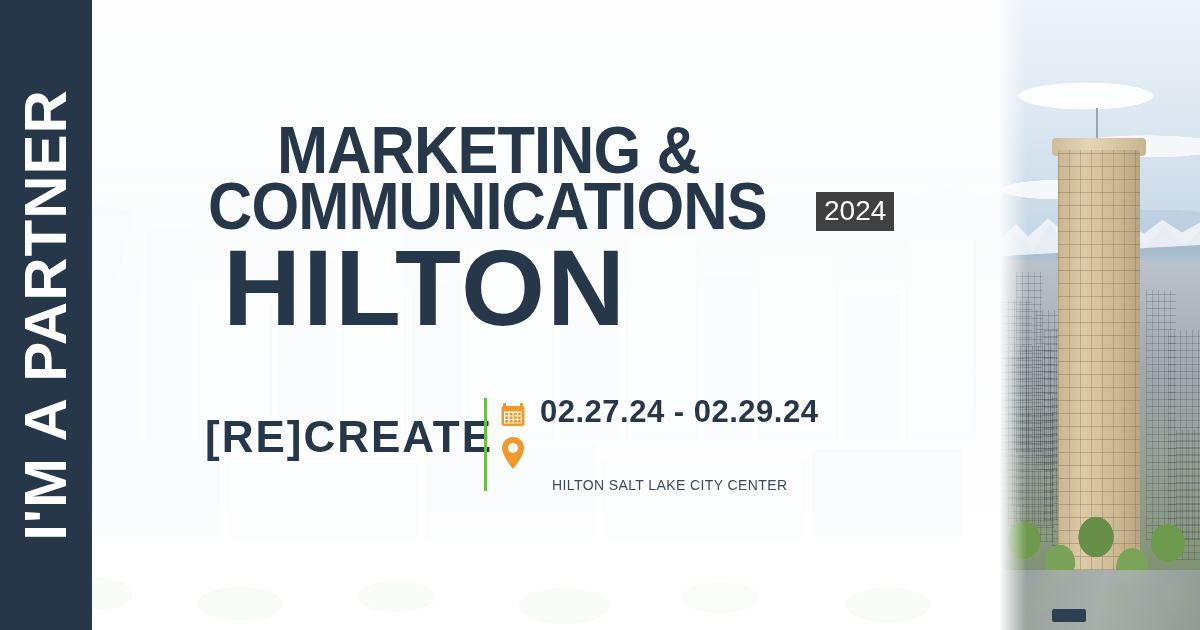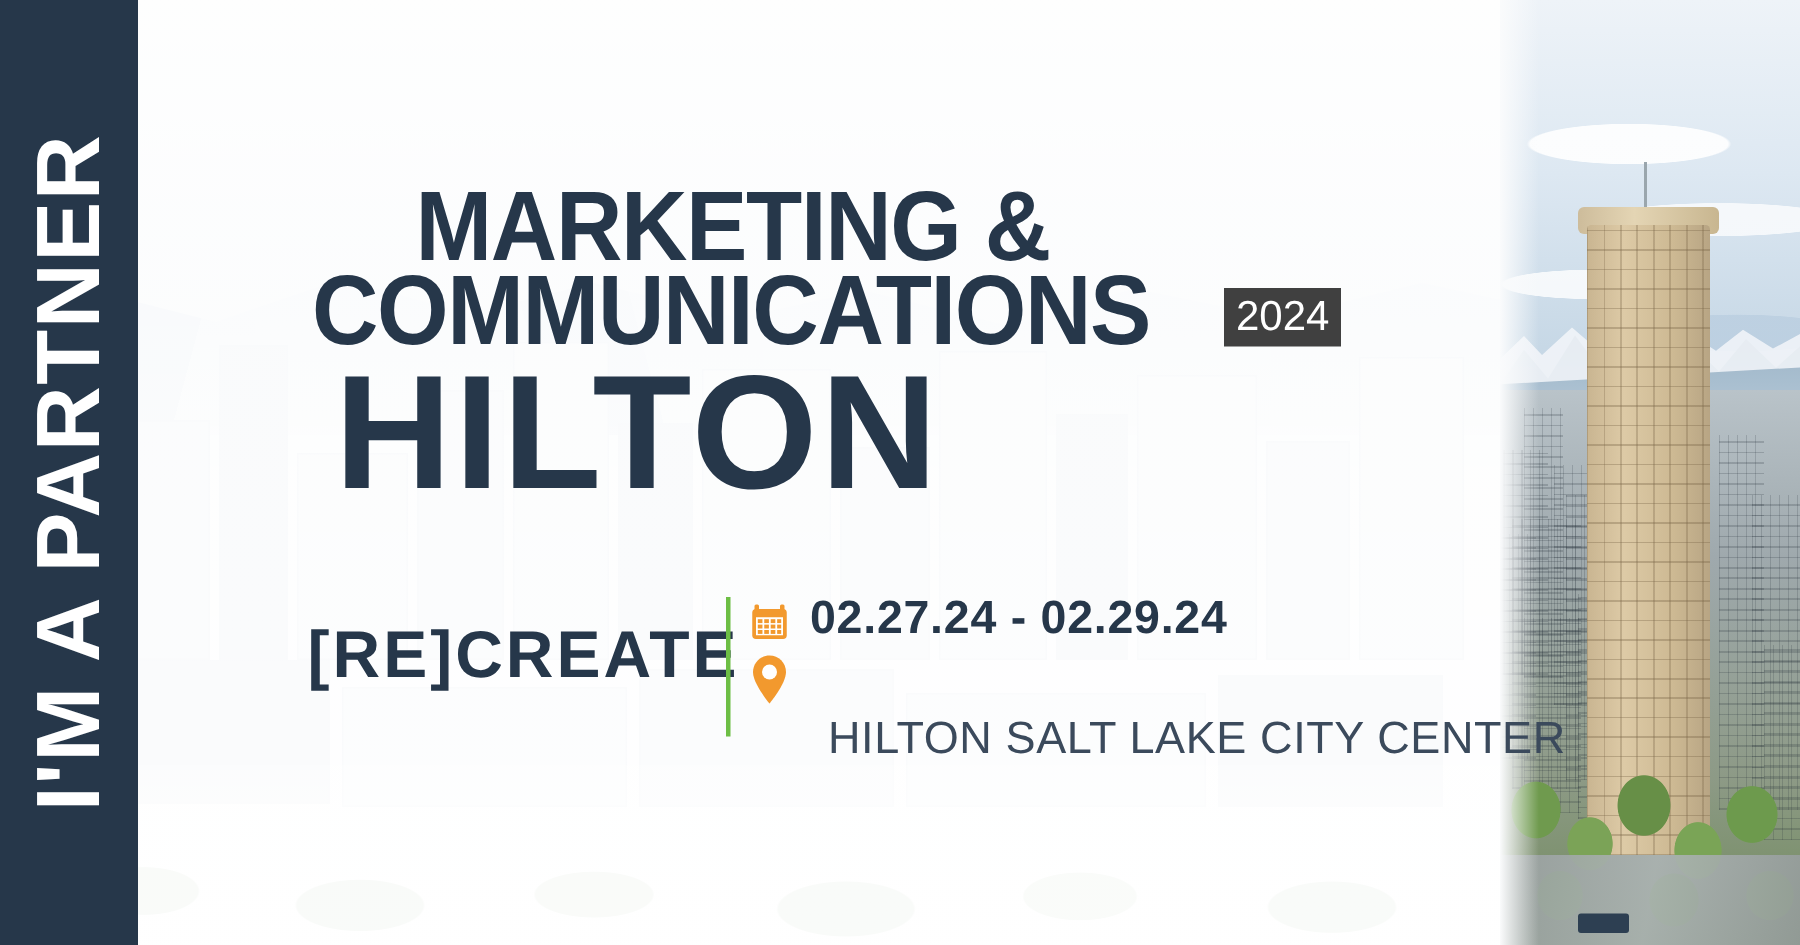--- a/index.html
+++ b/index.html
@@ -389,21 +389,21 @@
     line-height: 1;
     white-space: nowrap;
   }
   .venue-text {
     position: absolute;
     left: 552px;
     top: 478px;
     color: #3b4a5c;
     font-family: "Liberation Sans", sans-serif;
     font-weight: normal;
-    font-size: 30px;
+    font-size: 14px;
     letter-spacing: .4px;
     line-height: 1;
     white-space: nowrap;
   }
 </style>
 </head>
 <body>
 
 <div class="banner">
 

